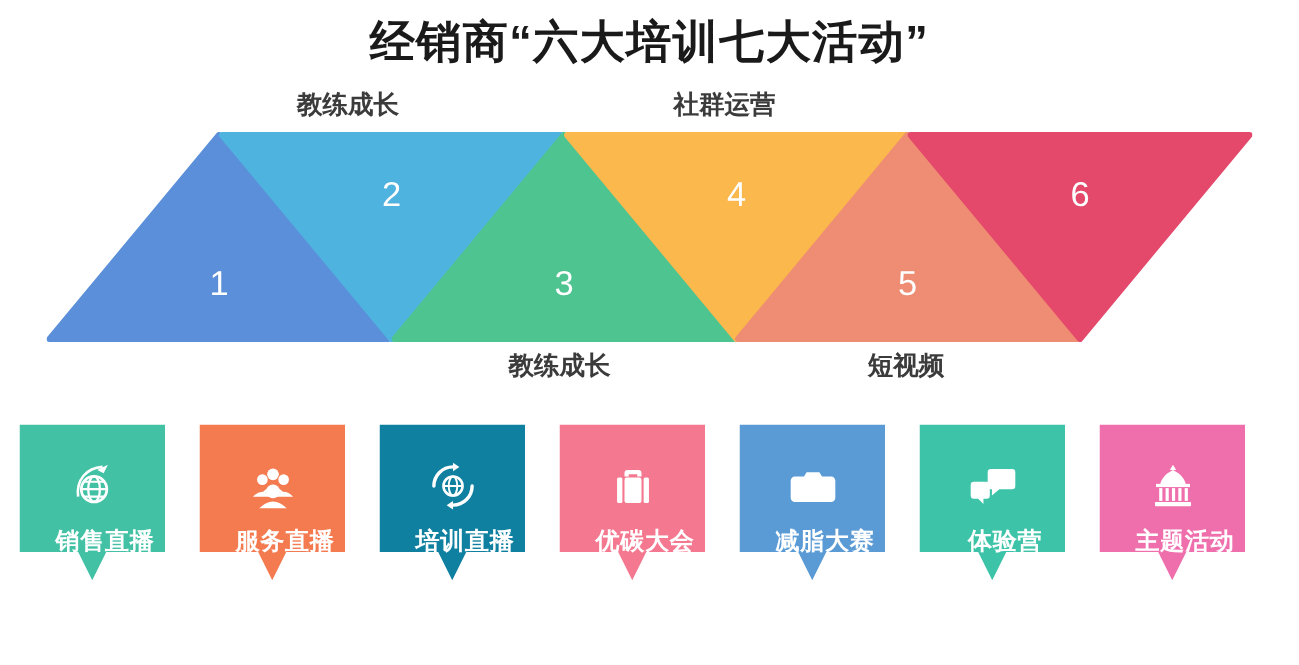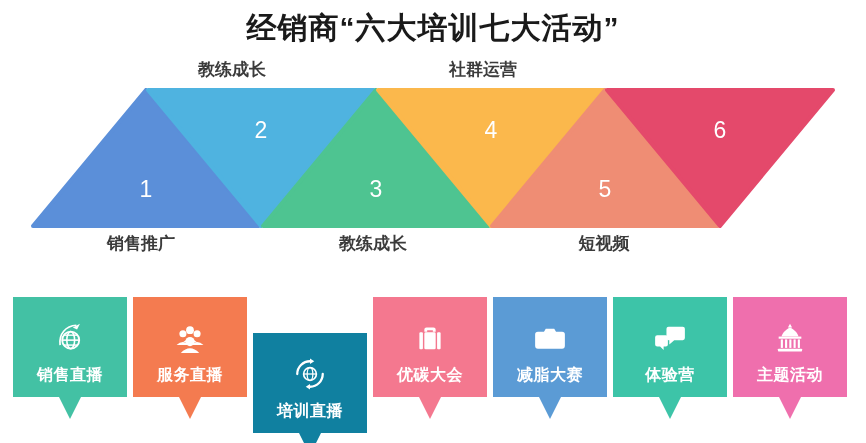--- a/index.html
+++ b/index.html
@@ -81,22 +81,22 @@
   
   .card-row {
     position: absolute;
     left: 0;
     top: 283px;
     width: 866px;
     height: 132px;
   }
   .card {
     position: absolute;
-    top: 14px;
-    width: 114px;
+    top: 0;
+    width: 97px;
     height: 122px;
   }
   .card .bubble {
     position: absolute;
     inset: 0;
   }
   .card .icon {
     position: absolute;
     left: 50%;
     top: 24px;
@@ -161,21 +161,20 @@
     </div>
     <div class="tri down" style="left: 605px;">
       <svg class="shape" viewBox="0 0 230 140" preserveAspectRatio="none">
         <path d="M2 2 L228 2 L115 138 Z" fill="#e4496b" stroke="#e4496b" stroke-width="4" stroke-linejoin="round"></path>
       </svg>
       <span class="num">6</span>
     </div>
   </div>
 
 <div class="label-row bottom">
-    <div class="stage-label" style="left: 141px;">销售推广</div>
     <div class="stage-label" style="left: 373px;">教练成长</div>
     <div class="stage-label" style="left: 604px;">短视频</div>
   </div>
 
 <div class="card-row">
     <div class="card" style="left: 13px;">
       <svg class="bubble" viewBox="0 0 114 122" preserveAspectRatio="none">
         <path d="M0 0 H114 V100 H68 L57 122 L46 100 H0 Z" fill="#43c1a4"></path>
       </svg>
       <span class="icon">
@@ -202,21 +201,21 @@
           <circle cx="34" cy="18" r="5"></circle>
           <path d="M25 34 q9 -9 18 0 z"></path>
           <circle cx="24" cy="13" r="5.5"></circle>
           <path d="M14 30 q10 -10 20 0 z"></path>
           <circle cx="24" cy="29" r="6.5"></circle>
           <path d="M11 45 q13 -13 26 0 z"></path>
         </svg>
       </span>
       <div class="card-label">服务直播</div>
     </div>
-    <div class="card" style="left: 253px; margin-top: 36px;">
+    <div class="card" style="left: 253px;">
       <svg class="bubble" viewBox="0 0 114 122" preserveAspectRatio="none">
         <path d="M0 0 H114 V100 H68 L57 122 L46 100 H0 Z" fill="#1080a0"></path>
       </svg>
       <span class="icon">
         <svg viewBox="0 0 48 48" fill="#ffffff">
           <circle cx="24" cy="24" r="9" fill="none" stroke="#fff" stroke-width="2.4"></circle>
           <ellipse cx="24" cy="24" rx="4" ry="9" fill="none" stroke="#fff" stroke-width="1.8"></ellipse>
           <line x1="15" y1="24" x2="33" y2="24" stroke="#fff" stroke-width="1.8"></line>
           <path d="M6 24 a18 18 0 0 1 18 -18" fill="none" stroke="#fff" stroke-width="3.2" stroke-linecap="round"></path>
           <path d="M42 24 a18 18 0 0 1 -18 18" fill="none" stroke="#fff" stroke-width="3.2" stroke-linecap="round"></path>

